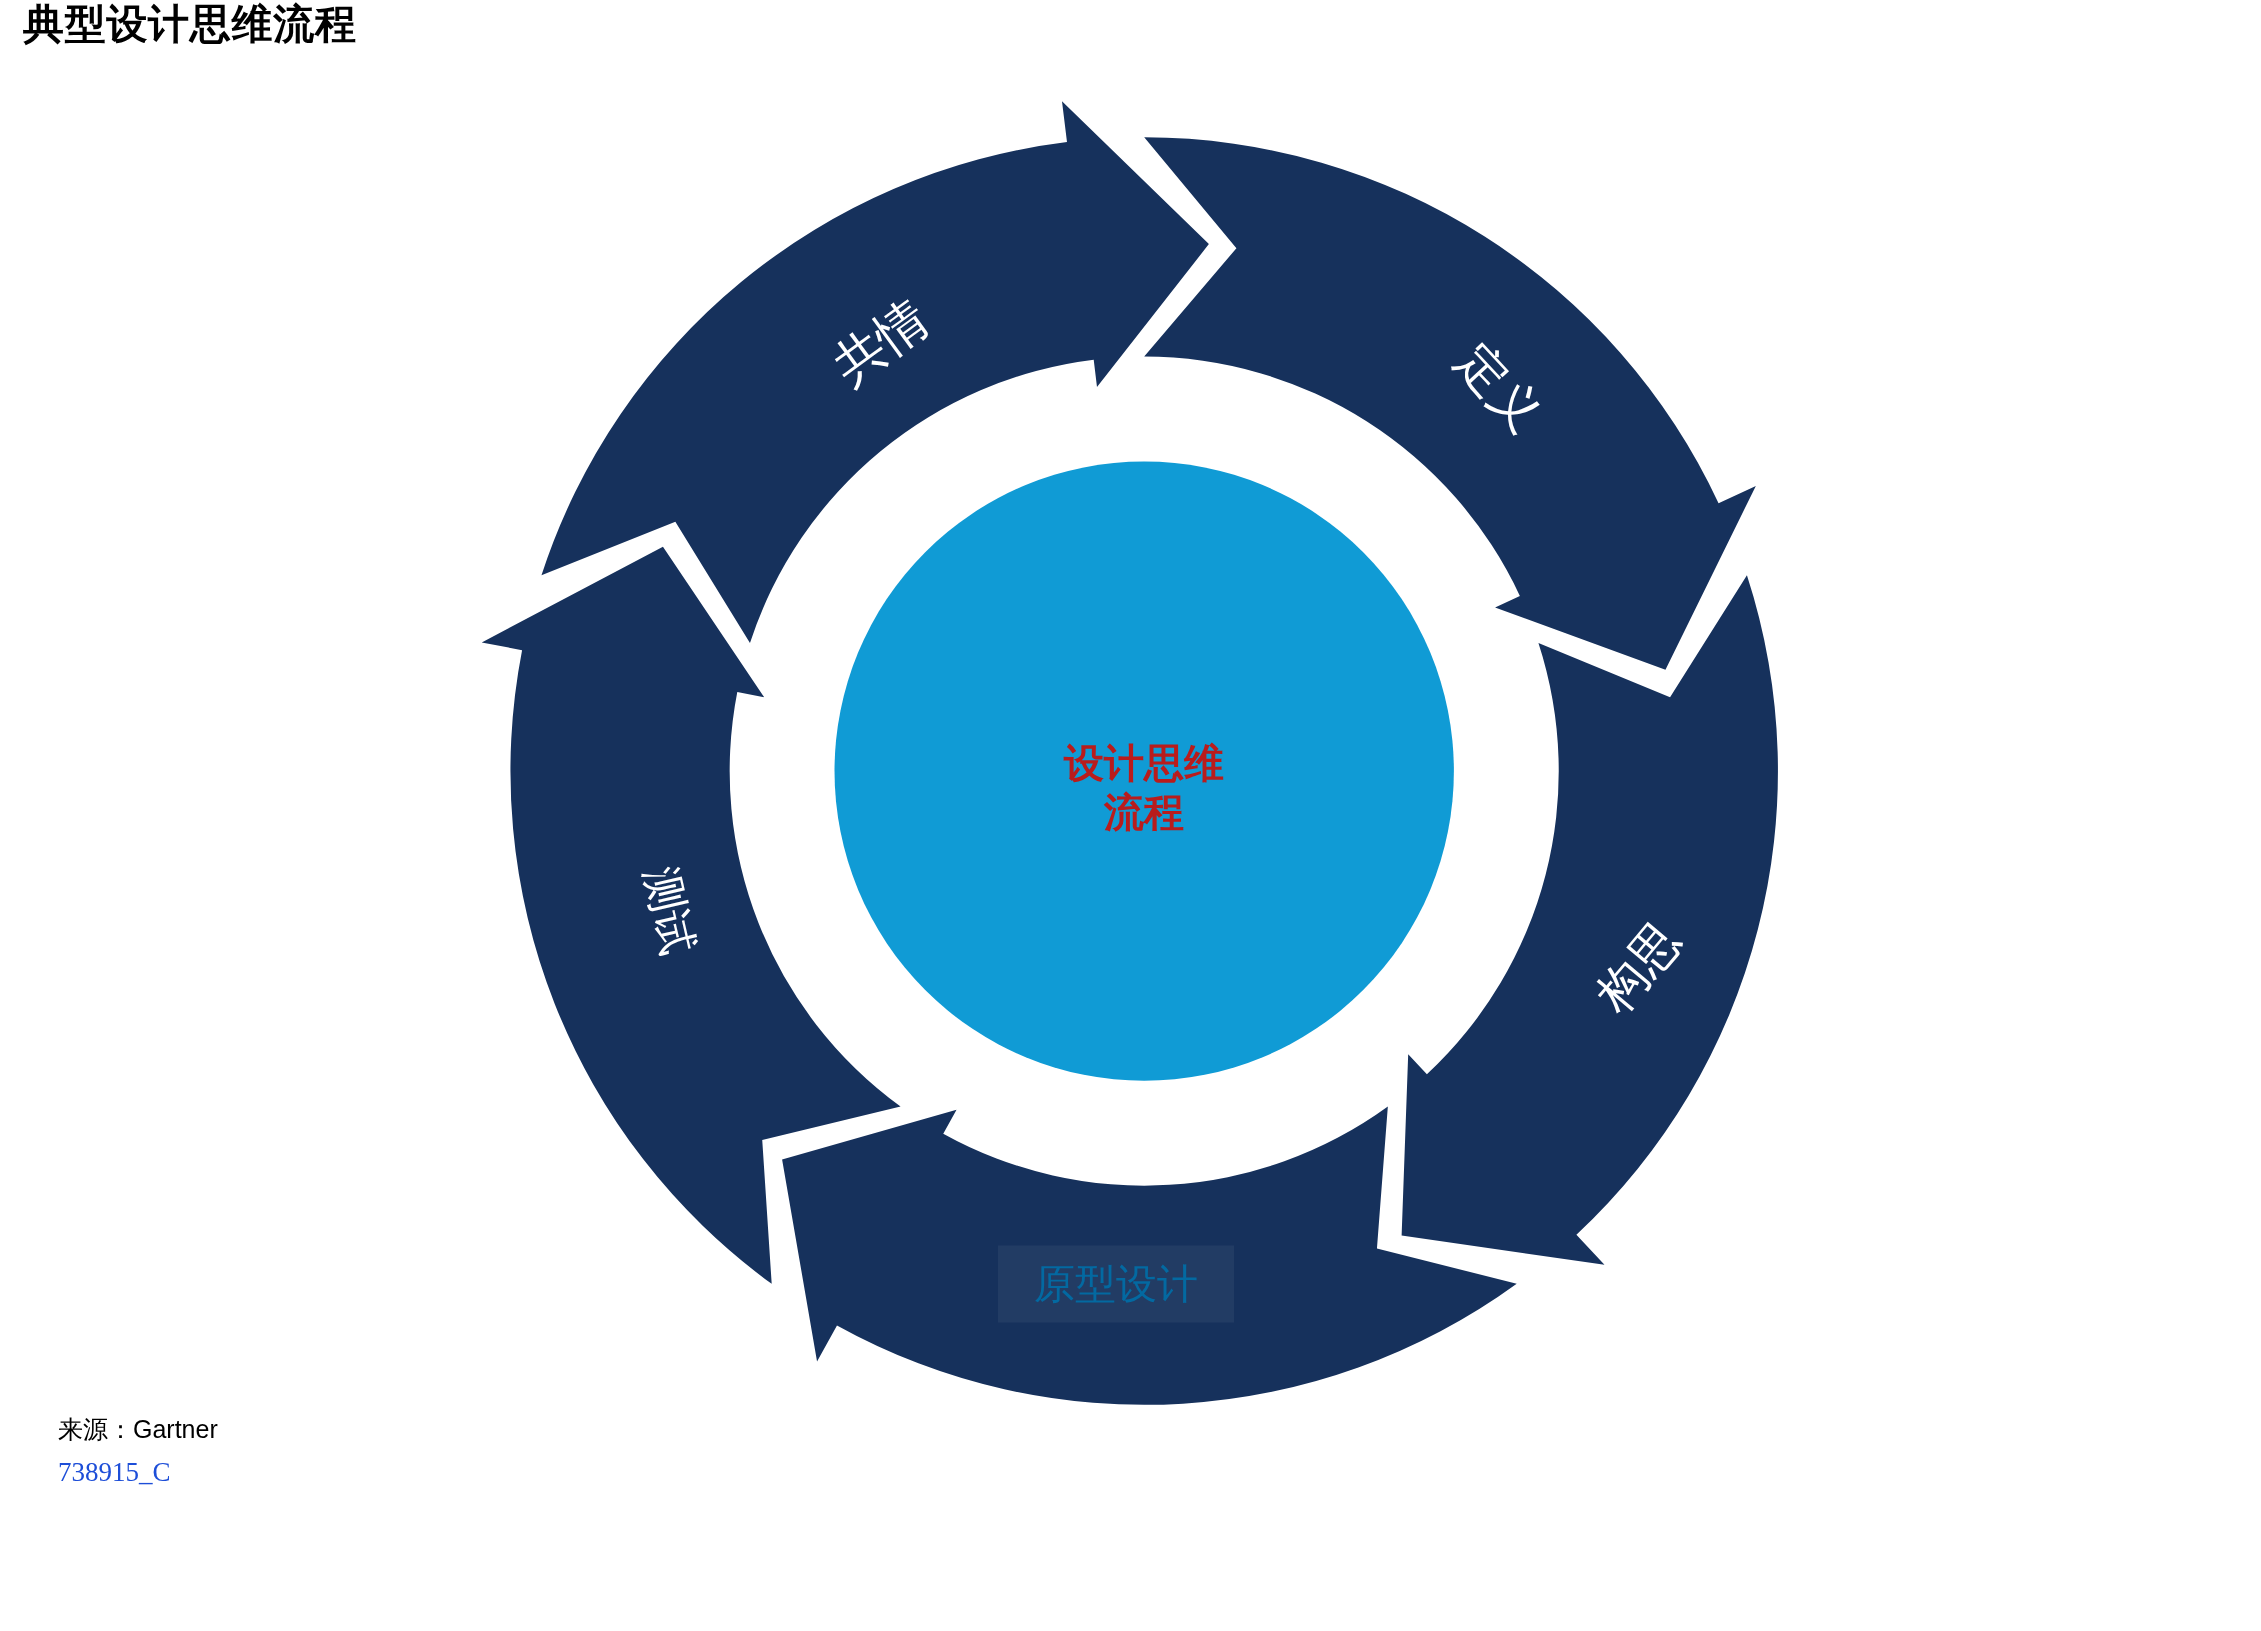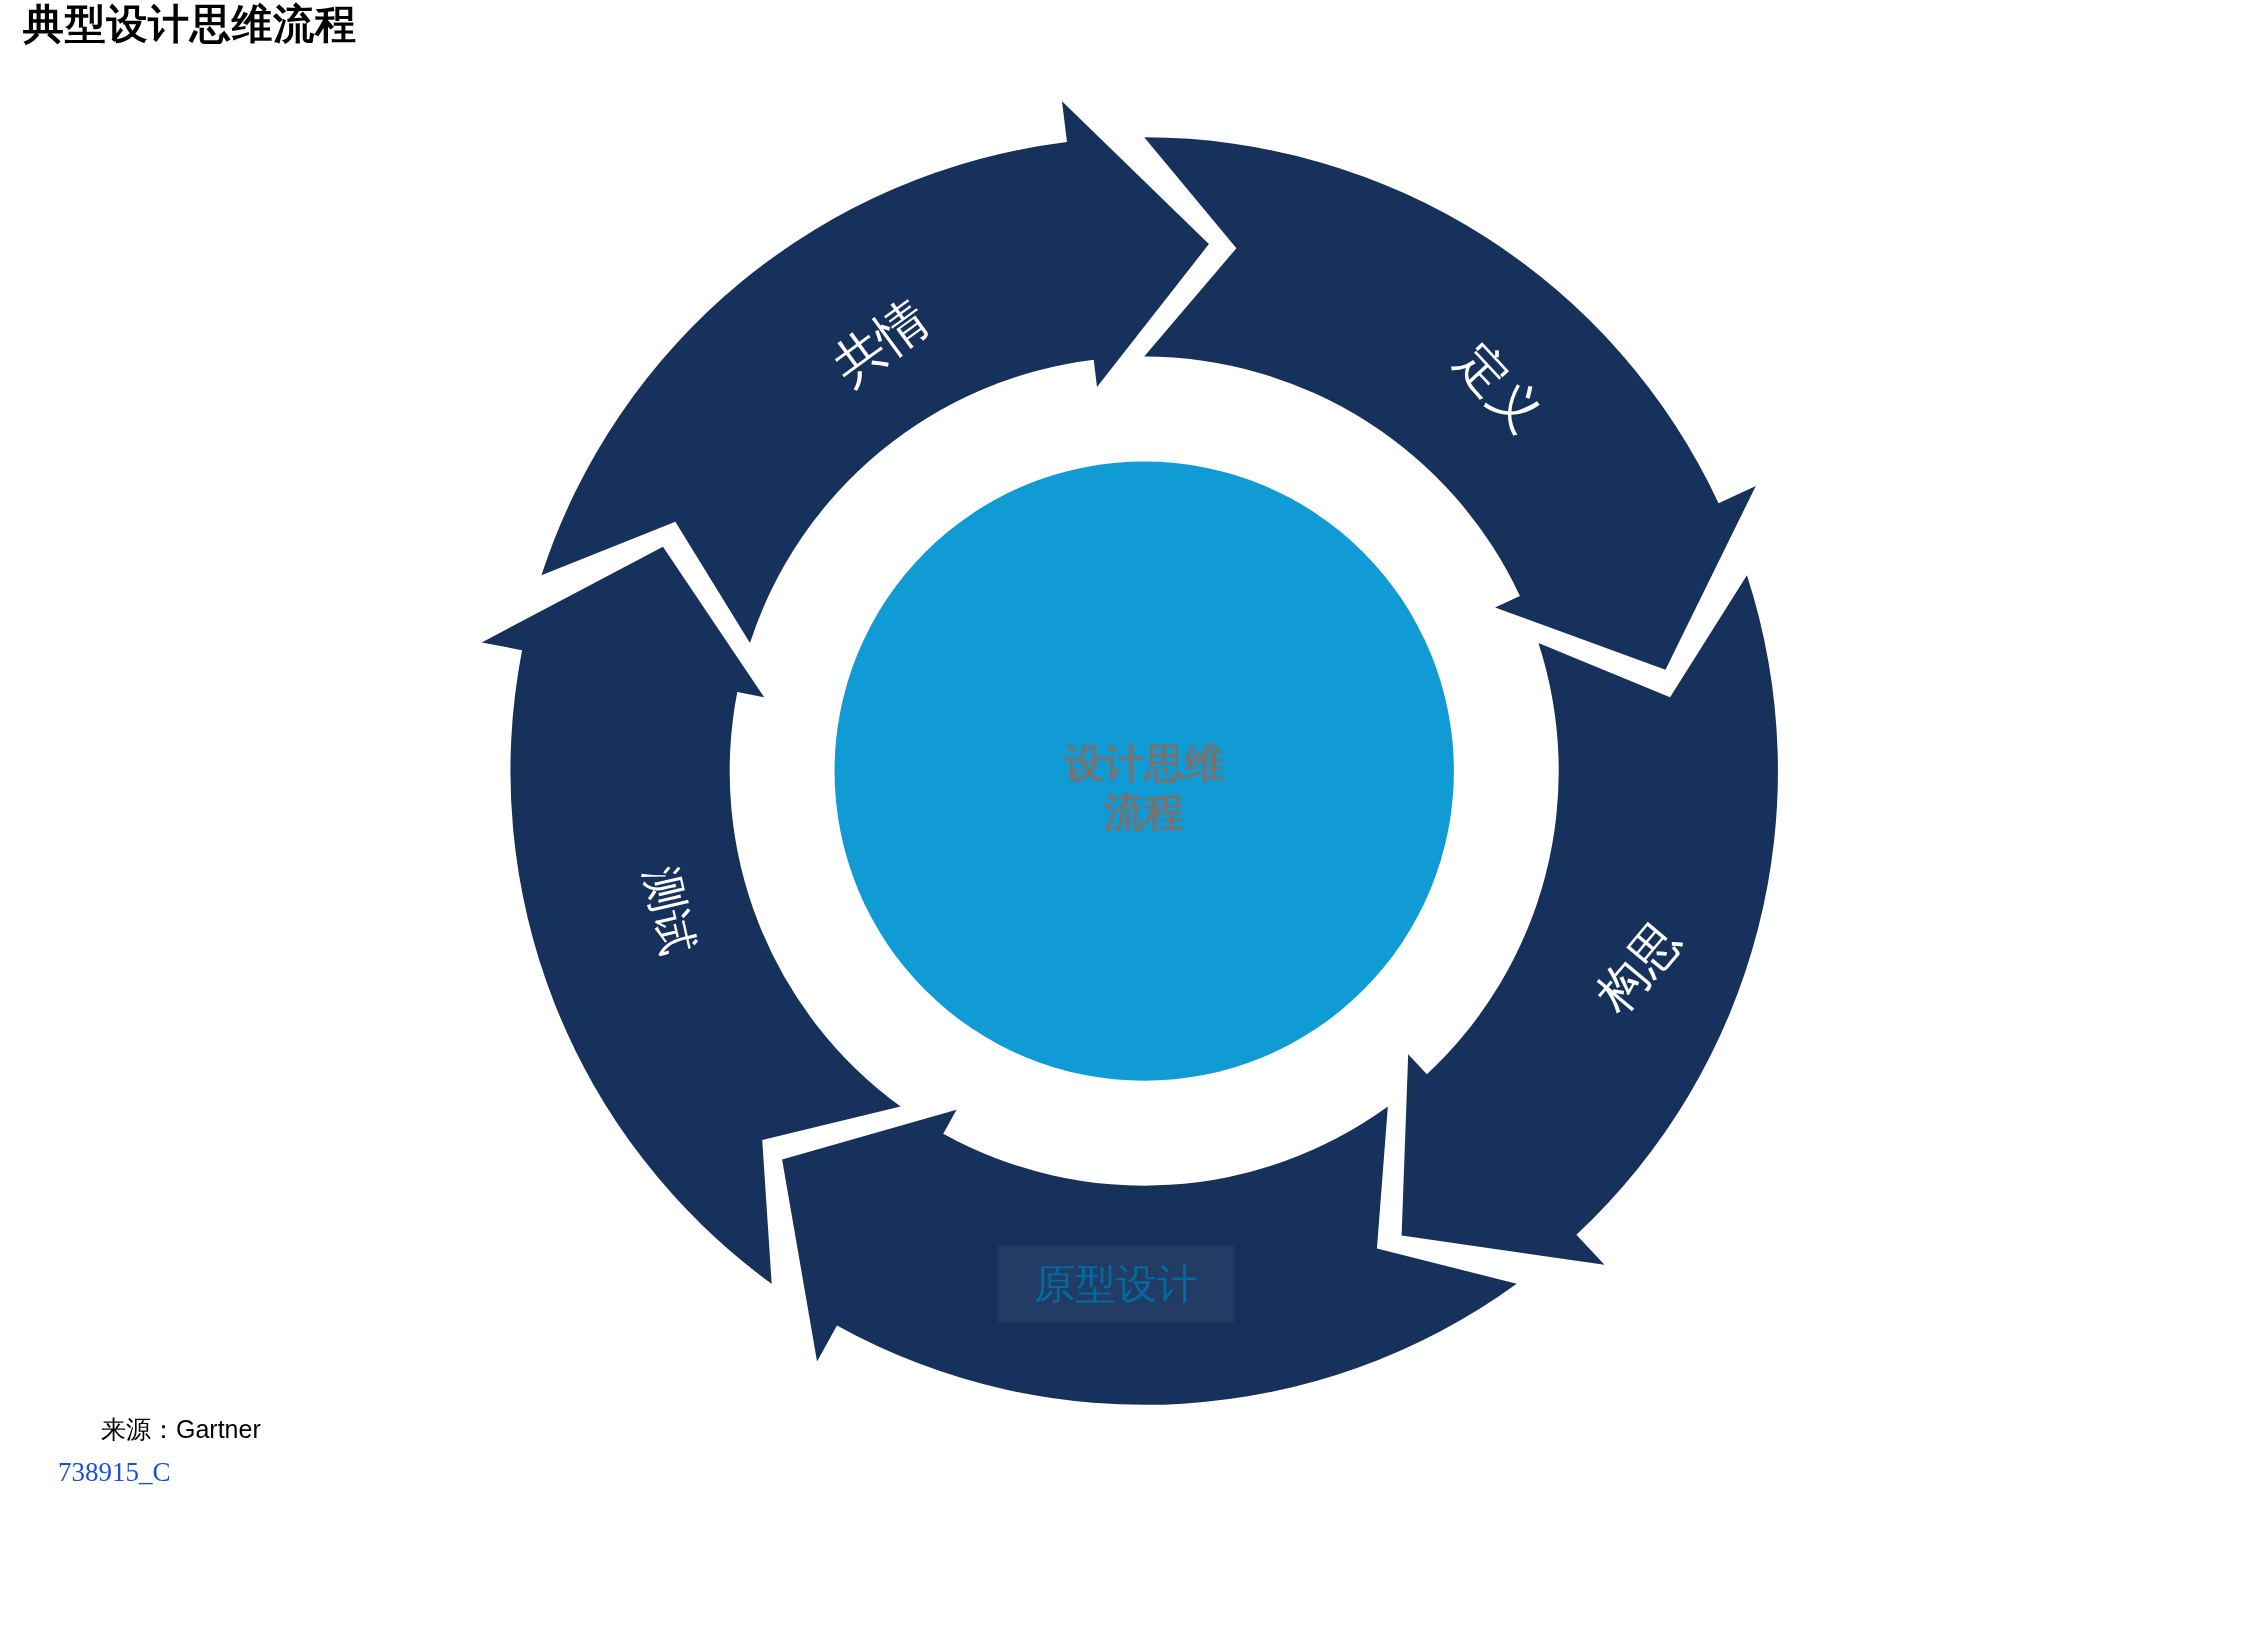--- a/index.html
+++ b/index.html
@@ -23,21 +23,21 @@
     background:rgba(255,255,255,0.055);
     padding:11px 36px;
   }
   #center-text{
     position:absolute;left:1144px;top:789px;transform:translate(-50%,-50%);
     text-align:center;color:#000;
     font-family:"Liberation Serif","DejaVu Serif",serif;font-weight:bold;
     font-size:40px;line-height:1.22;white-space:nowrap;
   }
   #source-line{
-    position:absolute;left:58px;top:1413px;font-size:25px;color:#000;white-space:nowrap;margin-left:43px;
+    position:absolute;left:58px;top:1413px;font-size:25px;color:#000;white-space:nowrap;
   }
   #source-line .zh{font-family:"Liberation Serif","DejaVu Serif",serif;}
   #source-line .en{font-family:"Liberation Sans","DejaVu Sans",sans-serif;}
   #doc-id{
     position:absolute;left:58px;top:1457px;font-size:27px;color:#1d4ed8;
     font-family:Liberation Serif, serif;
   }
   #gartner-logo{
     position:absolute;left:1997px;top:1560px;z-index:4;
     font-family:"Liberation Sans","DejaVu Sans",sans-serif;
@@ -77,21 +77,21 @@
   </svg>
 
   <div id="diagram-layer" style="position:absolute;left:0;top:0;width:2261px;height:1632px;">
       <div class="stage-label" style="left: 881px; top: 343px; font-size: 51px; color: rgb(255, 255, 255); transform: translate(-50%, -50%) rotate(-36deg);">共情</div>
       <div class="stage-label" style="left: 1499px; top: 388px; font-size: 49px; color: rgb(255, 255, 255); transform: translate(-50%, -50%) rotate(47deg);">定义</div>
       <div class="stage-label" style="left: 1639px; top: 968px; font-size: 49px; color: rgb(255, 255, 255); transform: translate(-50%, -50%) rotate(-50deg);">构思</div>
       <div class="stage-label boxed" style="left: 1116px; top: 1284px; font-size: 41px; color: #0369a1; transform: translate(-50%, -50%) rotate(0deg);">原型设计</div>
       <div class="stage-label" style="left: 669px; top: 911px; font-size: 44px; color: rgb(255, 255, 255); transform: translate(-50%, -50%) rotate(77deg);">测试</div>
     </div>
 
-  <div id="center-text" style="color: #737373;">
+  <div id="center-text" style="color: #b91c1c;">
     <div>设计思维</div>
     <div>流程</div>
   </div>
 
   <div id="source-line">
     <span class="zh">来源：</span><span class="en">Gartner</span>
   </div>
   <div id="doc-id">738915_C</div>
 
   <div id="gartner-logo" style="color: rgb(20, 54, 94);">Gartner</div>

